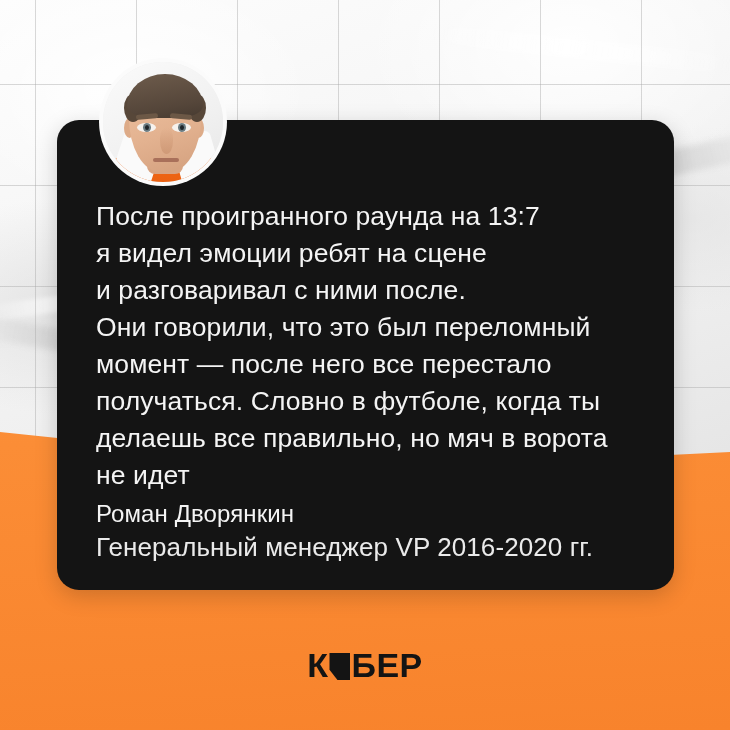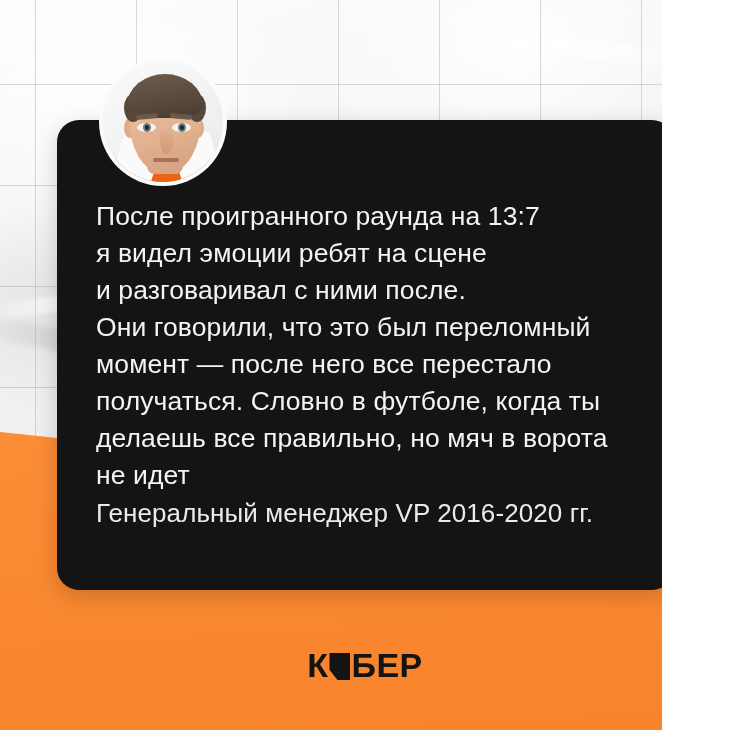--- a/index.html
+++ b/index.html
@@ -2,21 +2,21 @@
 <html><head>
 <meta charset="utf-8">
 <style>
   html, body {
     margin: 0;
     padding: 0;
     background: #ffffff;
   }
   #stage {
     position: relative;
-    width: 662px;
+    width: 730px;
     height: 730px;
     overflow: hidden;
     font-family: "Liberation Sans", sans-serif;
     background: #14b8a6;
   }
 
   
   .bg-paper {
     position: absolute;
     inset: 0;
@@ -294,20 +294,21 @@
   <div class="card">
     <div class="quote">После проигранного раунда на 13:7
 я видел эмоции ребят на сцене
 и разговаривал с ними после.
 Они говорили, что это был переломный
 момент — после него все перестало
 получаться. Словно в футболе, когда ты
 делаешь все правильно, но мяч в ворота
 не идет</div>
     <div class="attrib">
+      <div class="attrib-name">Роман Дворянкин</div>
       <div class="attrib-role">Генеральный менеджер VP 2016-2020 гг.</div>
     </div>
   </div>
 
   <div class="logo">
     <span class="logo-inner">
       <span>К</span>
       <span class="logo-i"></span>
       <span>БЕР</span>
     </span>

